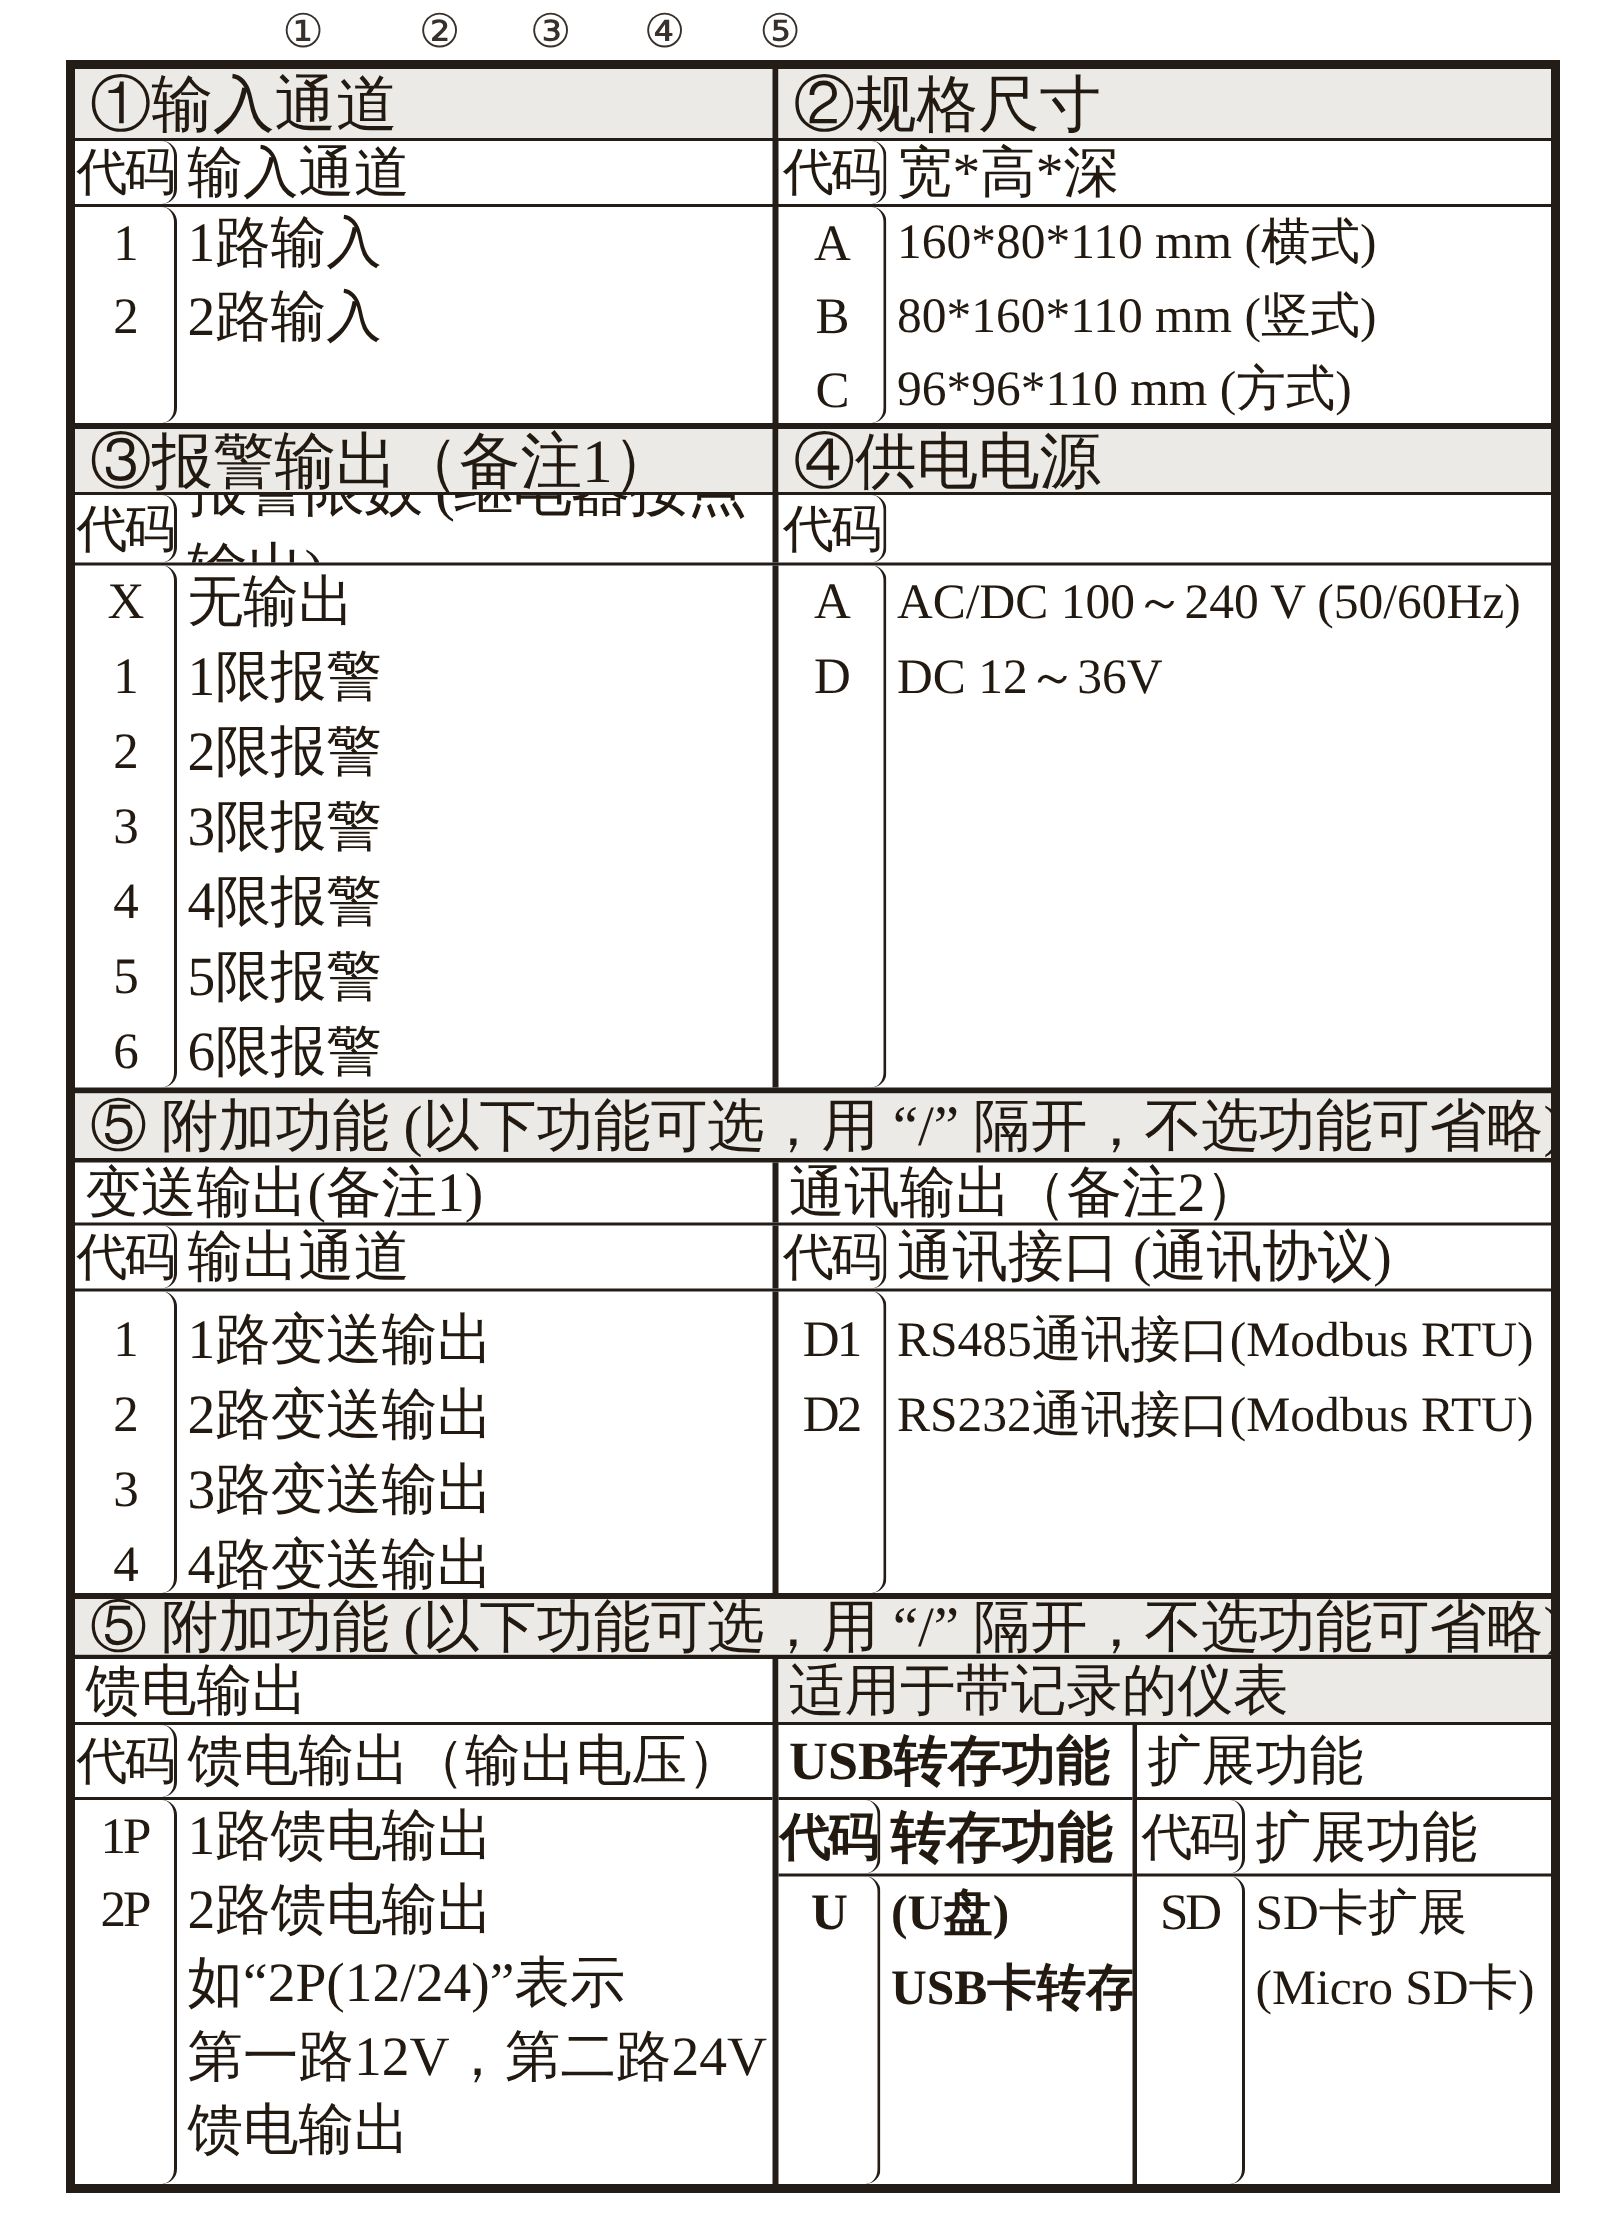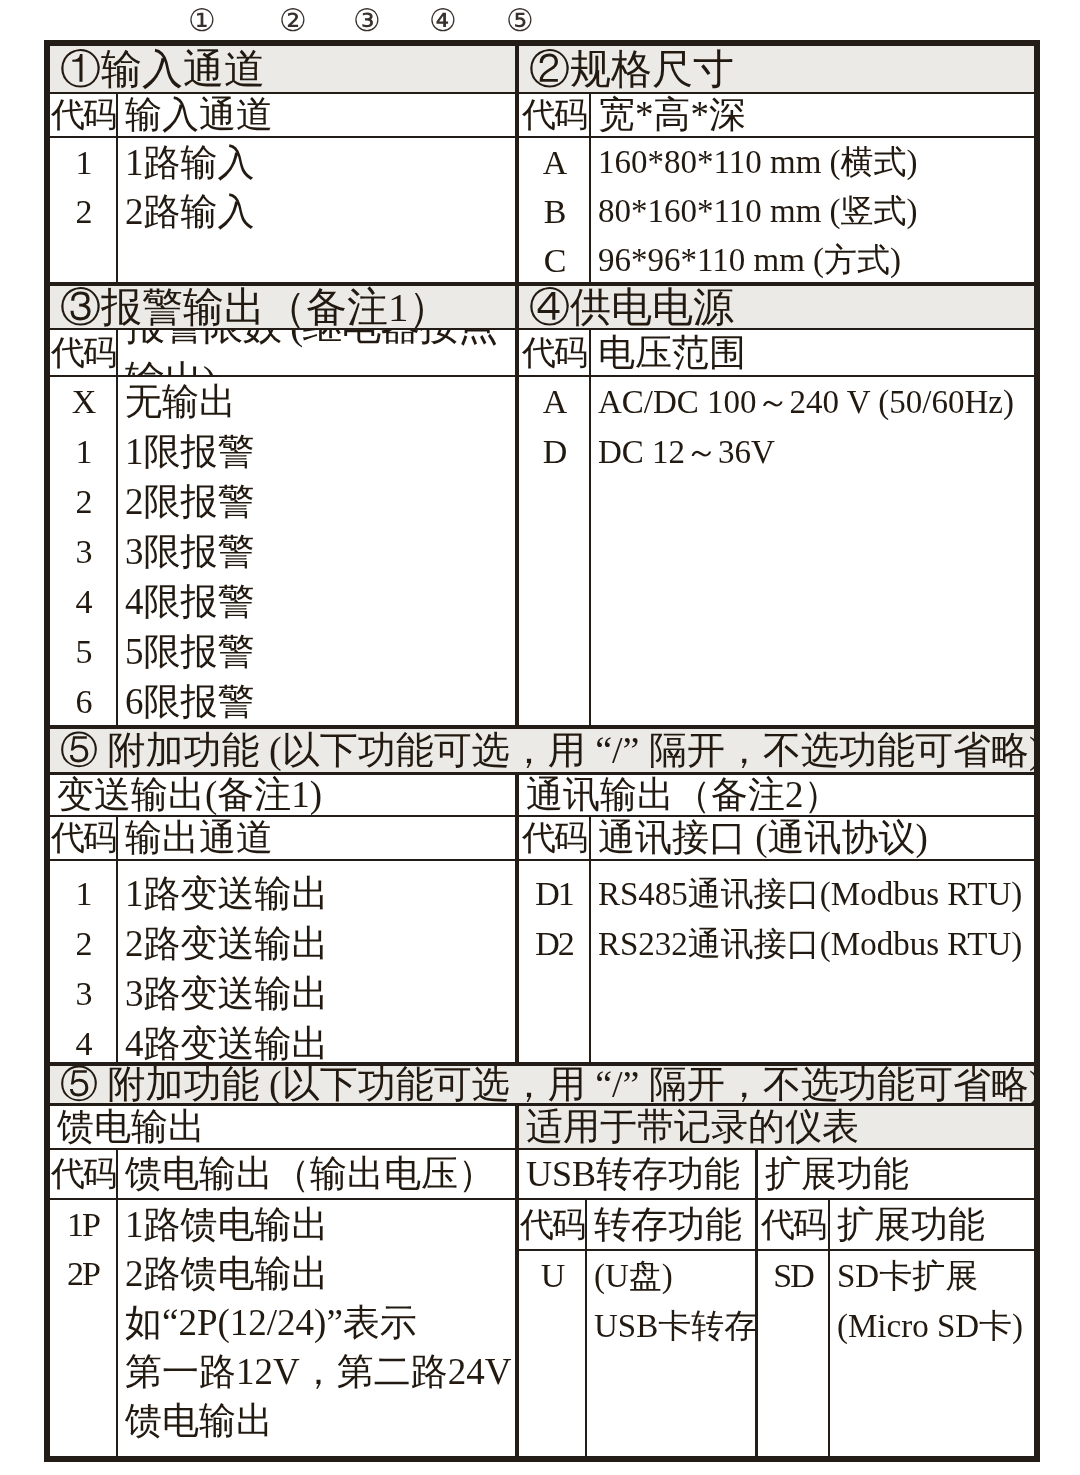--- a/index.html
+++ b/index.html
@@ -39,41 +39,41 @@
   .bb4{border-bottom-width:4px}
   .bb0{border-bottom:none}
   .half-l{width:469px;box-sizing:border-box;border-right:4px solid var(--bd);display:flex;}
   .half-r{flex:1;display:flex;min-width:0;}
 
   .sec{background:var(--grey);align-items:center;display:flex;padding-left:10px;font-size:41px;white-space:nowrap;overflow:hidden;}
   .full{flex:1;display:flex;align-items:center;padding-left:10px;background:var(--grey);font-size:38px;white-space:nowrap;overflow:hidden;}
 
   .cc{width:68px;box-sizing:border-box;border-right:2px solid var(--bd);
       text-align:center;flex:0 0 68px;font-size:34px;letter-spacing:-2px;
-      display:flex;flex-direction:column;align-items:center;overflow:hidden;}
+      display:flex;flex-direction:column;align-items:center;overflow:hidden;border-radius:10px;}
   .cc72{flex:0 0 72px;width:72px;}
   .dc{flex:1;padding-left:7px;min-width:0;display:flex;flex-direction:column;overflow:hidden;}
   .vmid{justify-content:center}
   .hrow{align-items:center;display:flex;white-space:nowrap;}
 
   .ln{height:50px;line-height:50px;white-space:nowrap;flex:0 0 auto;}
   .ln49{height:49px;line-height:49px;}
   .pt8{padding-top:8px}
   .xs{font-size:40px;letter-spacing:-1px}
   .sm{font-size:33px;letter-spacing:0}
 
   
   .h48{height:48px}.h44{height:44px}.h148{height:148px}.h52{height:44px}
   .h47{height:47px}.h352{height:352px}.h46{height:46px}.h42{height:42px}
   .h205{height:205px}.h40{height:40px}.h50{height:50px}.h51{height:51px}
   .grow{flex:1;min-height:0}
 
   
   .stackv{display:flex;flex-direction:column;min-width:0;box-sizing:border-box;}
-  .usbcol{flex:0 0 239px;width:239px;border-right:3px solid var(--bd);}
+  .usbcol{flex:0 0 239px;width:239px;border-right:3px solid var(--bd);font-weight:bold;}
   .extcol{flex:1;}
   .subhd{display:flex;align-items:center;padding-left:7px;border-bottom:2px solid var(--bd);box-sizing:border-box;font-size:36px;white-space:nowrap;overflow:hidden;}
   .subrow{display:flex;border-bottom:2px solid var(--bd);box-sizing:border-box;}
   .bodyrow{display:flex;flex:1;min-height:0;}
 </style>
 </head>
 <body>
 
 <div class="page">
 
@@ -133,21 +133,20 @@
       <div class="half-r sec">④供电电源</div>
     </div>
 
     <div class="row h47">
       <div class="half-l">
         <div class="cc vmid">代码</div>
         <div class="dc vmid xs">报警限数 (继电器接点输出)</div>
       </div>
       <div class="half-r">
         <div class="cc72 cc vmid">代码</div>
-        <div class="dc vmid">电压范围</div>
       </div>
     </div>
 
     <div class="row h352 bb4">
       <div class="half-l">
         <div class="cc">
           <div class="ln">X</div>
           <div class="ln">1</div>
           <div class="ln">2</div>
           <div class="ln">3</div>

